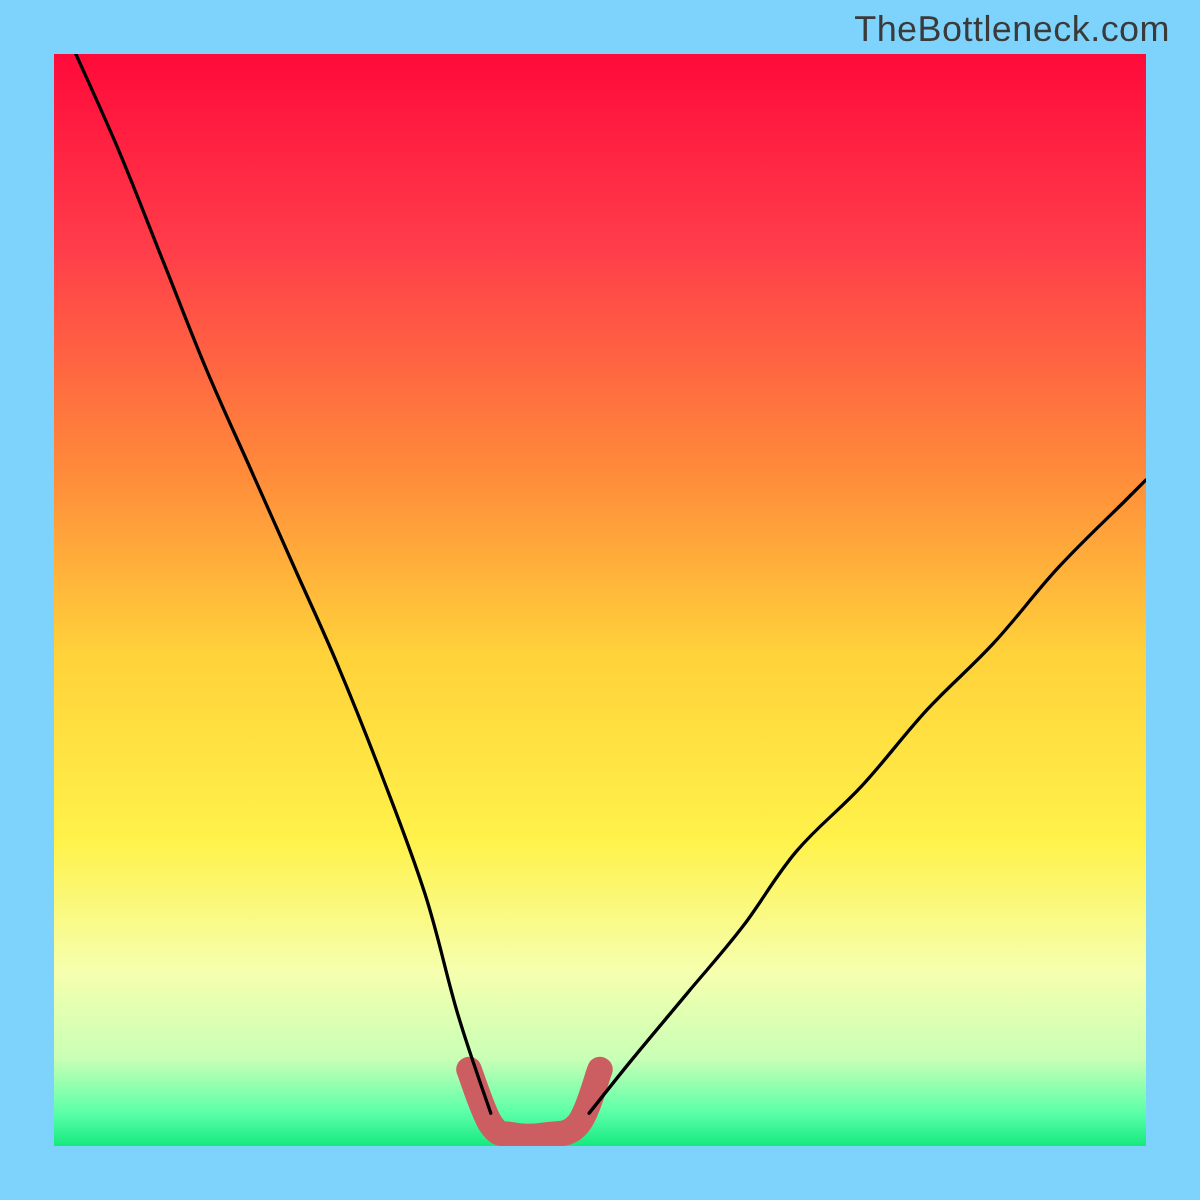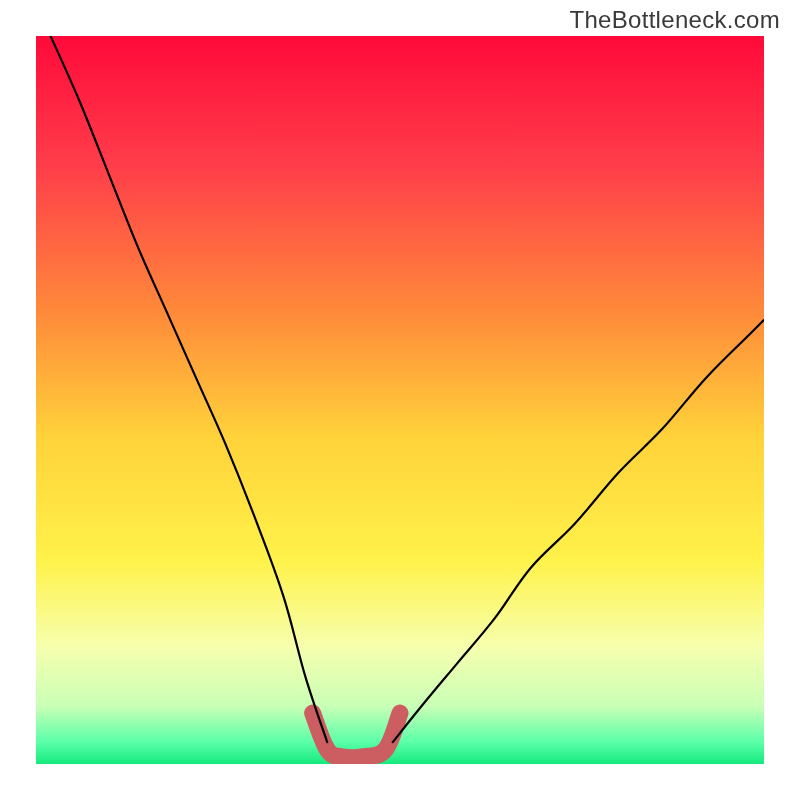--- a/index.html
+++ b/index.html
@@ -9,21 +9,21 @@
     height: 800px;
     overflow: hidden;
     background: #000;
     font-family: Arial, Helvetica, sans-serif;
   }
   .frame {
     position: absolute;
     left: 0; top: 0;
     width: 800px;
     height: 800px;
-    background: #ffffff;
+    background: #7dd3fc;
   }
   .plot-area {
     position: absolute;
     left: 36px;
     top: 36px;
     width: 728px;
     height: 728px;
     overflow: hidden;
   }
   .watermark {

